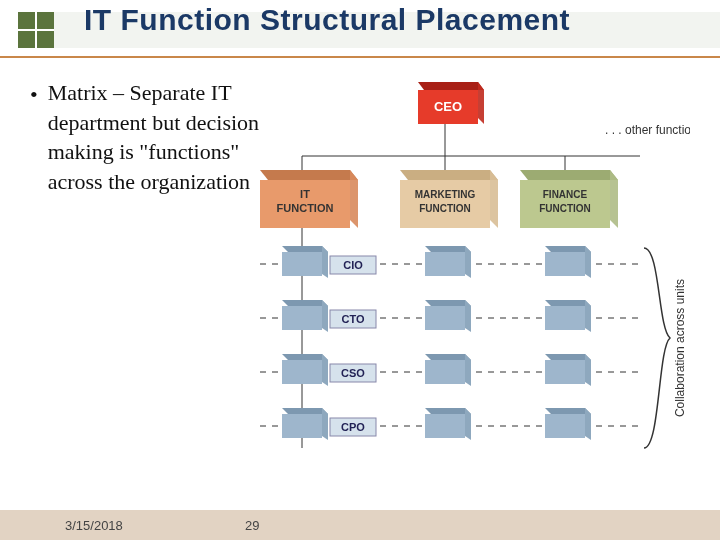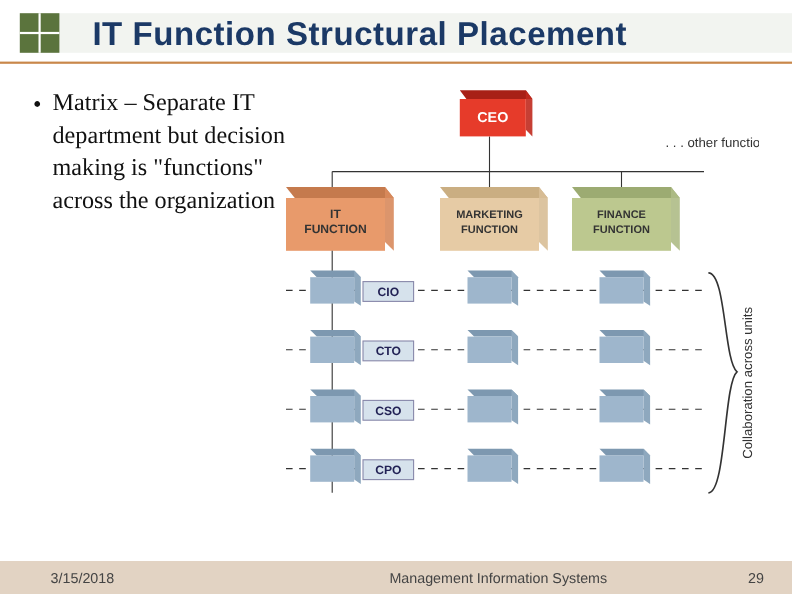--- a/index.html
+++ b/index.html
@@ -39,21 +39,21 @@
     position: absolute;
     top: 12px;
     left: 54px;
     width: 666px;
     height: 36px;
     background: #5b743d;
     opacity: 0.08;
   }
   .title {
     position: absolute;
-    top: 15px;
+    top: 3px;
     left: 84px;
     font-size: 30px;
     font-weight: 700;
     color: #1b3966;
     letter-spacing: 0.5px;
   }
   .body-area {
     position: absolute;
     top: 78px;
     left: 30px;
@@ -80,20 +80,21 @@
     position: absolute;
     bottom: 0;
     left: 0;
     width: 720px;
     height: 30px;
     background: #e2d3c3;
     display: flex;
     align-items: center;
     font-size: 13px;
     color: #444;
+    padding-left: 19px;
   }
   .footer .date { margin-left: 46px; width: 180px; }
   .footer .course { flex: 1; text-align: center; }
   .footer .page { width: 40px; text-align: left; }
 </style>
 </head>
 <body>
 
 <div class="title-band">
   <div class="title-accent-small"></div>
@@ -211,15 +212,14 @@
         </g>
 
       <path d="M 384 170 C 400 170 398 250 410 260 C 398 270 400 370 384 370" stroke="#333" fill="none" stroke-width="1.5"></path>
       <text x="424" y="270" font-size="12" fill="#333" text-anchor="middle" transform="rotate(-90 424 270)">Collaboration across units</text>
     </svg>
   </div>
 </div>
 
 <div class="footer">
   <span class="date">3/15/2018</span>
-  <span class="course">Management Information Systems</span>
   <span class="page">29</span>
 </div>
 
 </body></html>

